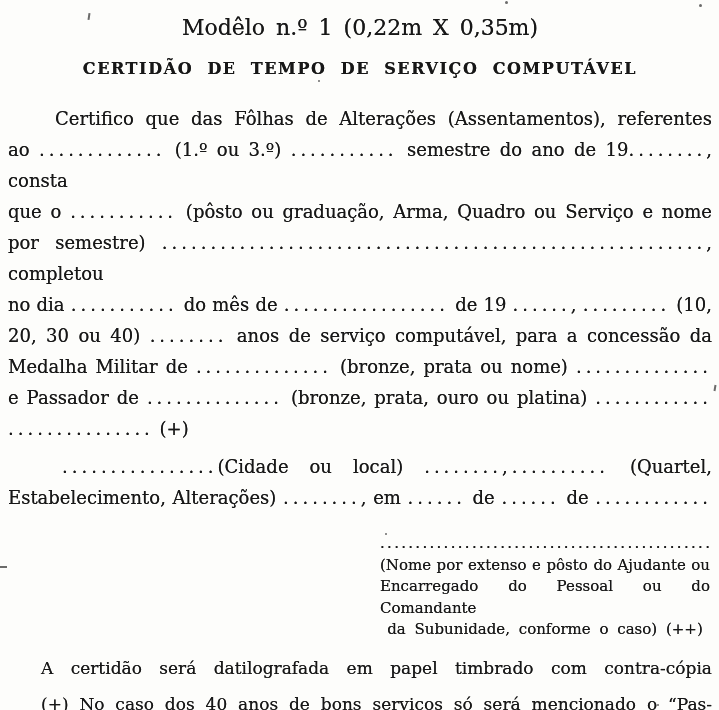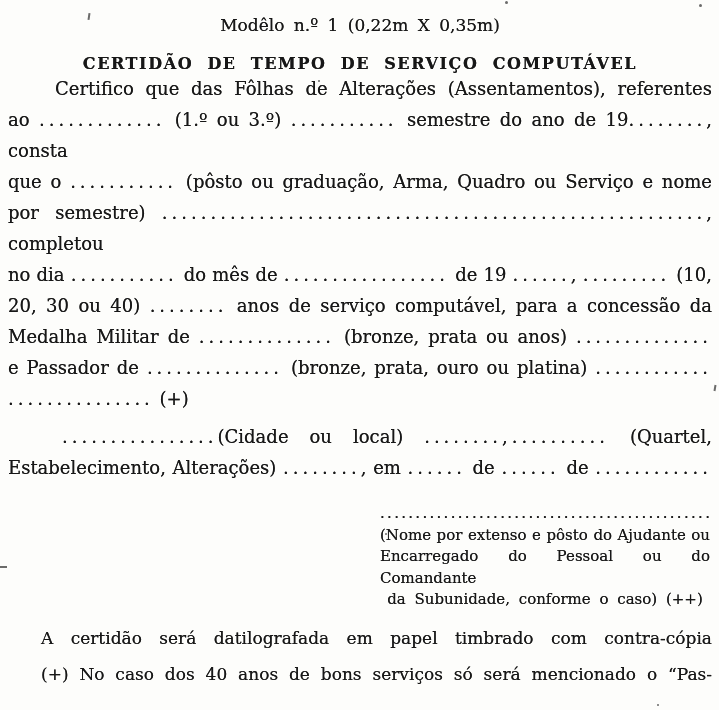--- a/index.html
+++ b/index.html
@@ -3,24 +3,24 @@
 <meta charset="utf-8">
 <style>
   html,body{margin:0;padding:0;}
   body{
     width:719px;height:710px;overflow:hidden;position:relative;
     background:#fdfdfb;color:#171717;
     font-family:"DejaVu Serif","Liberation Serif",serif;
     text-shadow:0 0 .55px rgba(25,25,25,.8);
   }
   .page{padding:0 7px 0 8px;}
-  .model-line{padding-top:15px;text-align:center;font-size:17px;word-spacing:4px;}
+  .model-line{padding-top:15px;text-align:center;font-size:22px;word-spacing:4px;}
   .doc-title{margin-top:19px;text-align:center;font-size:16px;font-weight:bold;letter-spacing:1.6px;word-spacing:7px;}
   .para{font-size:18px;line-height:31px;}
-  .cert{}
+  .cert{margin-top:25px;}
   .place{margin-top:7px;}
   .line{text-align:justify;text-align-last:justify;}
   .line.left{text-align:left;text-align-last:left;}
   .ti47{text-indent:47px;}
   .ti54{text-indent:54px;}
   .ti33{text-indent:33px;}
   .dots{letter-spacing:4px;}
   .sig{margin:20px 2px 0 auto;width:330px;font-size:15px;line-height:21.5px;}
   .sig-dotline{white-space:nowrap;overflow:hidden;letter-spacing:2.3px;text-align:left;text-align-last:left;}
   .sig .cap{text-align:justify;text-align-last:justify;}
@@ -46,21 +46,21 @@
 
   <div class="doc-title">CERTIDÃO DE TEMPO DE SERVIÇO COMPUTÁVEL</div>
 
   <div class="para cert">
     <div class="line ti47"><span>Certifico que das Fôlhas de Alterações (Assentamentos), referentes</span></div>
     <div class="line"><span>ao</span> <span class="dots">.............</span> <span>(1.º ou 3.º)</span> <span class="dots">...........</span> <span>semestre do ano de 19</span><span class="dots">........</span><span>, consta</span></div>
     <div class="line"><span>que o</span> <span class="dots">...........</span> <span>(pôsto ou graduação, Arma, Quadro ou Serviço e nome</span></div>
     <div class="line"><span>por semestre)</span> <span class="dots">........................................................</span><span>, completou</span></div>
     <div class="line"><span>no dia</span> <span class="dots">...........</span> <span>do mês de</span> <span class="dots">.................</span> <span>de 19</span> <span class="dots">......</span><span>,</span> <span class="dots">.........</span> <span>(10,</span></div>
     <div class="line"><span>20, 30 ou 40)</span> <span class="dots">........</span> <span>anos de serviço computável, para a concessão da</span></div>
-    <div class="line"><span>Medalha Militar de</span> <span class="dots">..............</span> <span>(bronze, prata ou anos)</span> <span class="dots">..............</span></div>
+    <div class="line"><span>Medalha Militar de</span> <span class="dots">..............</span> <span>(bronze, prata ou nome)</span> <span class="dots">..............</span></div>
     <div class="line"><span>e Passador de</span> <span class="dots">..............</span> <span>(bronze, prata, ouro ou platina)</span> <span class="dots">............</span></div>
     <div class="line left"><span class="dots">...............</span> <span>(+)</span></div>
   </div>
 
   <div class="para place">
     <div class="line ti54"><span class="dots">................</span><span>(Cidade ou local)</span> <span class="dots">........,..........</span> <span>(Quartel,</span></div>
     <div class="line"><span>Estabelecimento, Alterações)</span> <span class="dots">........</span><span>, em</span> <span class="dots">......</span> <span>de</span> <span class="dots">......</span> <span>de</span> <span class="dots">............</span></div>
   </div>
 
   <div class="sig">

